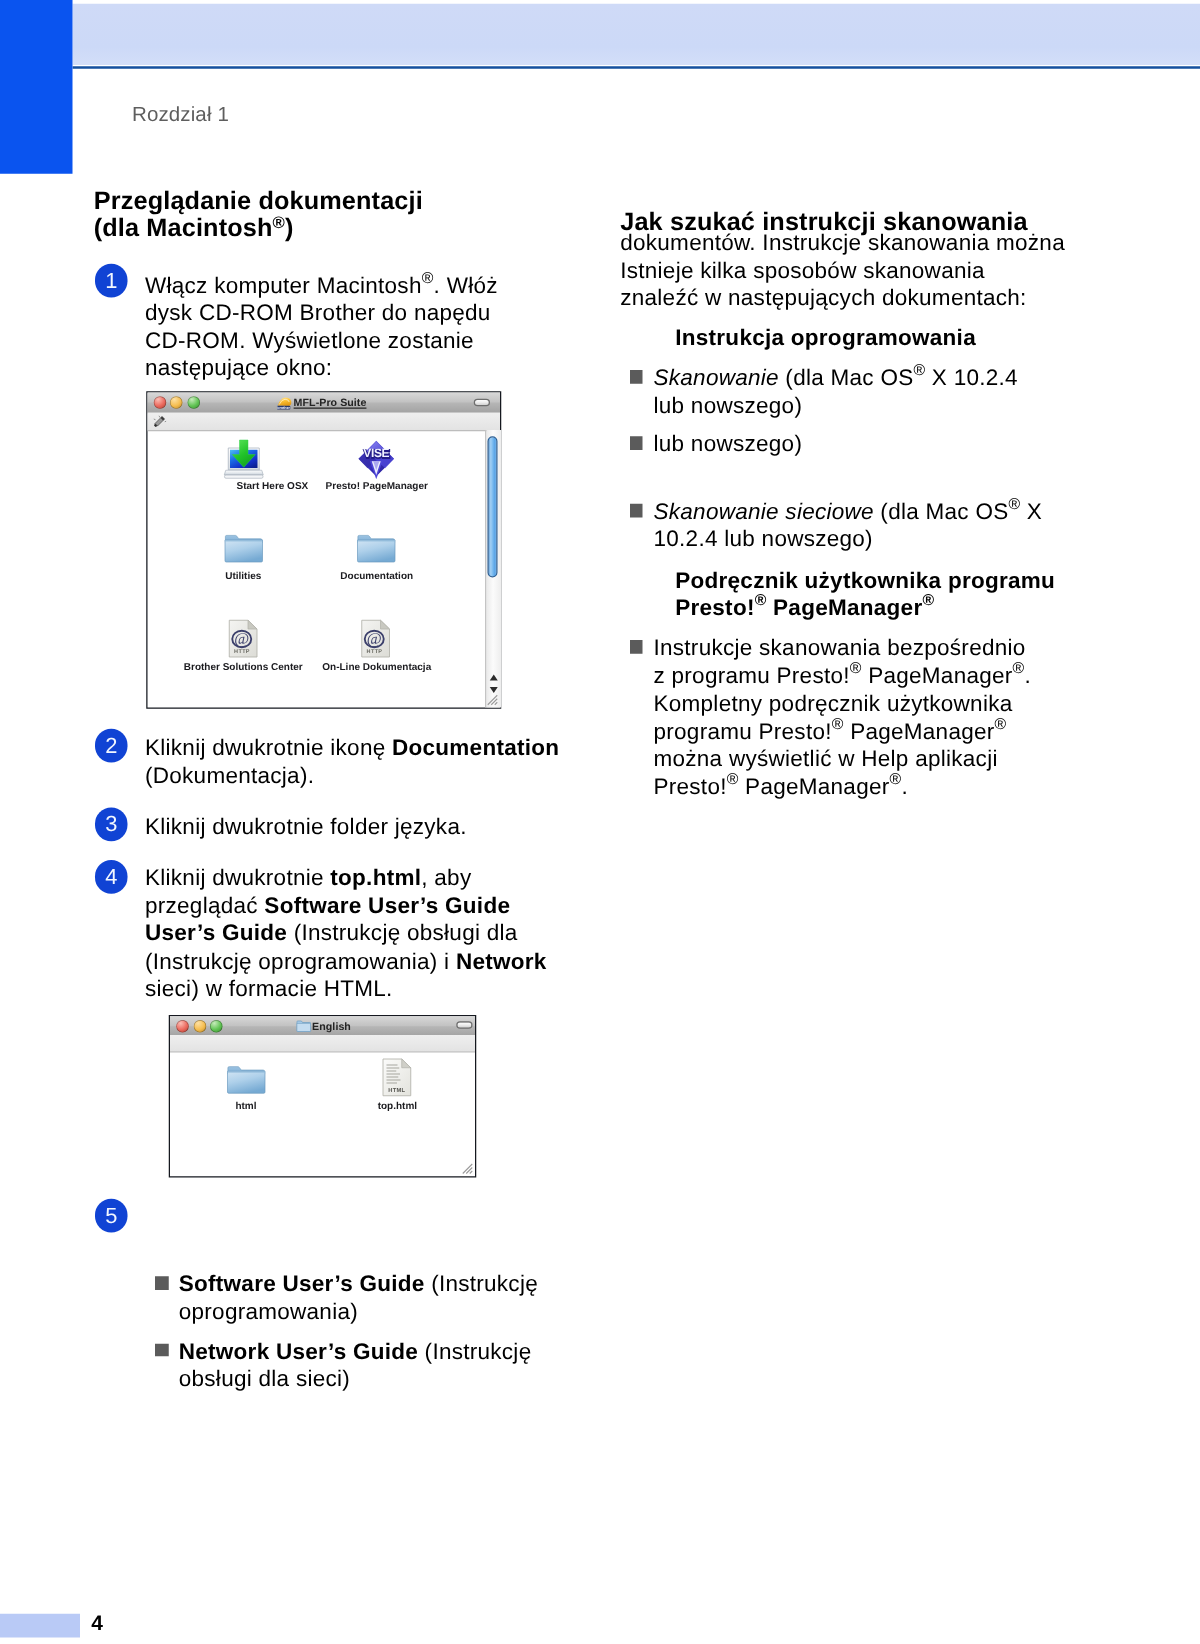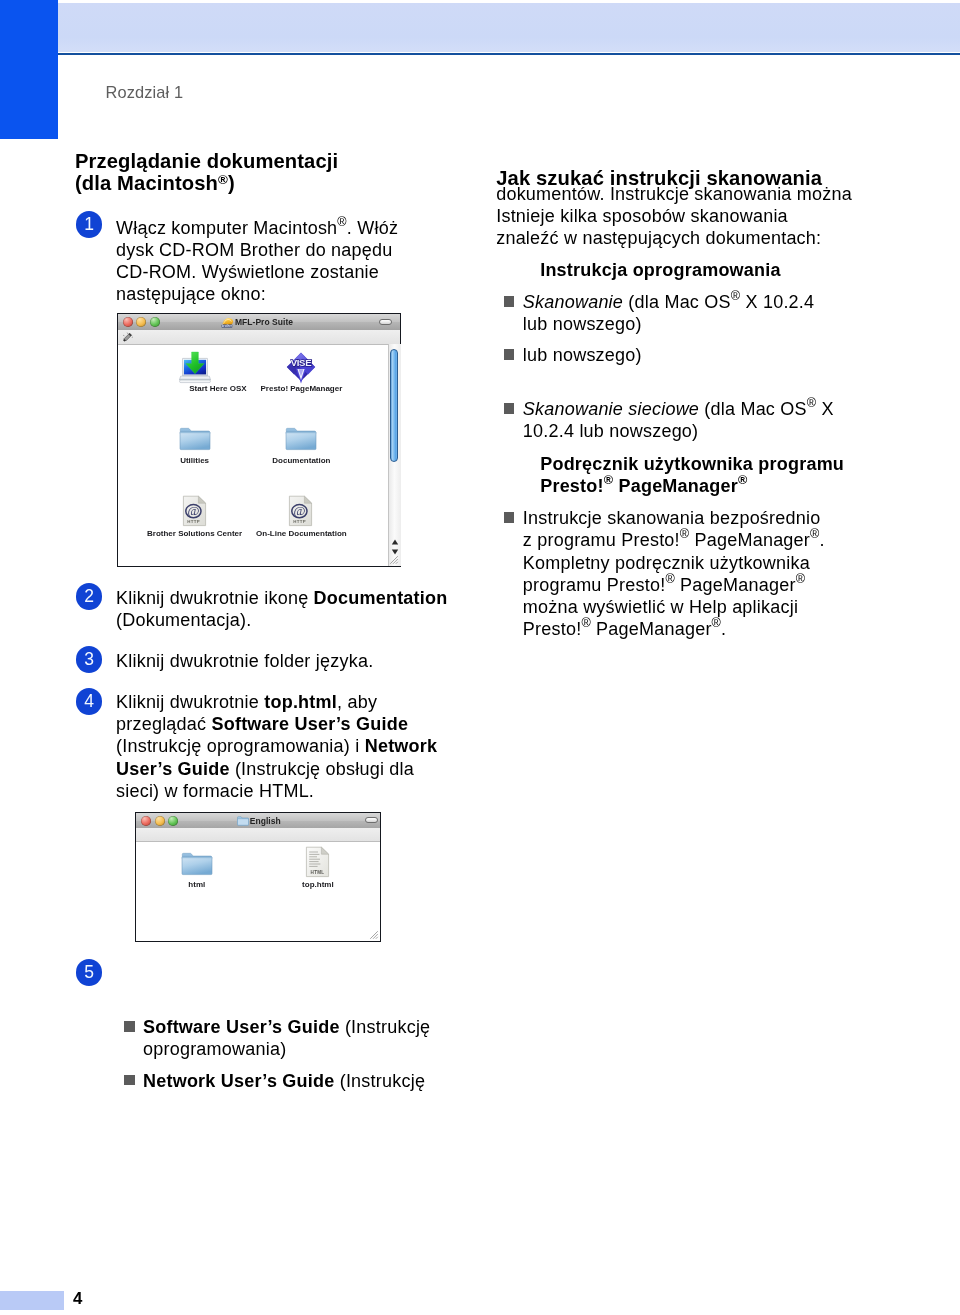--- a/index.html
+++ b/index.html
@@ -70,26 +70,26 @@
   <div id="footer-bar"></div>
   <div id="page-number">4</div>
   <div class="tb title" style="left:75px;top:149.7px;"><span class="ln">Przeglądanie dokumentacji</span><span class="ln">(dla Macintosh<sup>®</sup>)</span></div>
   <div class="num" style="left:75.8px;top:211.0px;">1</div>
   <div class="tb" style="left:116.0px;top:216.6px;"><span class="ln">Włącz komputer Macintosh<sup>®</sup>. Włóż</span><span class="ln">dysk CD-ROM Brother do napędu</span><span class="ln">CD-ROM. Wyświetlone zostanie</span><span class="ln">następujące okno:</span></div>
   <div class="num" style="left:75.8px;top:583.0px;">2</div>
   <div class="tb" style="left:116.0px;top:586.8px;"><span class="ln">Kliknij dwukrotnie ikonę <b>Documentation</b></span><span class="ln">(Dokumentacja).</span></div>
   <div class="num" style="left:75.8px;top:646.0px;">3</div>
   <div class="tb" style="left:116.0px;top:649.8px;"><span class="ln">Kliknij dwukrotnie folder języka.</span></div>
   <div class="num" style="left:75.8px;top:688.0px;">4</div>
-  <div class="tb" style="left:116.0px;top:690.8px;"><span class="ln">Kliknij dwukrotnie <b>top.html</b>, aby</span><span class="ln">przeglądać <b>Software User’s Guide</b></span><span class="ln">(Instrukcję oprogramowania) i <b>Network</b></span><span class="ln"><b>User’s Guide</b> (Instrukcję obsługi dla</span><span class="ln">sieci) w formacie HTML.</span></div>
+  <div class="tb" style="left:116.0px;top:690.8px;"><span class="ln">Kliknij dwukrotnie <b>top.html</b>, aby</span><span class="ln">przeglądać <b>Software User’s Guide</b></span><span class="ln"><b>User’s Guide</b> (Instrukcję obsługi dla</span><span class="ln">(Instrukcję oprogramowania) i <b>Network</b></span><span class="ln">sieci) w formacie HTML.</span></div>
   <div class="num" style="left:75.8px;top:959.0px;">5</div>
   <div class="sq sq-lg" style="left:124.3px;top:1021.4px;"></div>
   <div class="tb" style="left:143px;top:1016.2px;"><span class="ln"><b>Software User’s Guide</b> (Instrukcję</span><span class="ln">oprogramowania)</span></div>
   <div class="sq sq-lg" style="left:124.3px;top:1074.9px;"></div>
-  <div class="tb" style="left:143px;top:1069.7px;"><span class="ln"><b>Network User’s Guide</b> (Instrukcję</span></div>
+  <div class="tb" style="left:143px;top:1069.7px;"><span class="ln"><b>Network User’s Guide</b> (Instrukcję</span><span class="ln">obsługi dla sieci)</span></div>
   <div class="tb title" style="left:496.2px;top:167px;">Jak szukać instrukcji skanowania</div>
   <div class="tb" style="left:496.2px;top:182.8px;"><span class="ln">dokumentów. Instrukcje skanowania można</span><span class="ln">Istnieje kilka sposobów skanowania</span><span class="ln">znaleźć w następujących dokumentach:</span></div>
   <div class="tb bold" style="left:496.2px;top:259.3px;">Instrukcja oprogramowania</div>
   <div class="sq" style="left:504.0px;top:296.0px;"></div>
   <div class="tb" style="left:522.8px;top:290.8px;"><span class="ln"><i>Skanowanie</i> (dla Mac OS<sup>®</sup> X 10.2.4</span><span class="ln">lub nowszego)</span></div>
   <div class="sq" style="left:504.0px;top:349.3px;"></div>
   <div class="tb" style="left:522.8px;top:343.9px;"><span class="ln">lub nowszego)</span></div>
   <div class="sq" style="left:504.0px;top:403.4px;"></div>
   <div class="tb" style="left:522.8px;top:398.0px;"><span class="ln"><i>Skanowanie sieciowe</i> (dla Mac OS<sup>®</sup> X</span><span class="ln">10.2.4 lub nowszego)</span></div>
   <div class="tb bold" style="left:496.2px;top:452.8px;"><span class="ln"><b>Podręcznik użytkownika programu</b></span><span class="ln"><b>Presto!</b><sup>®</sup><b> PageManager</b><sup>®</sup></span></div>
@@ -106,21 +106,21 @@
             <stop offset="0" stop-color="#ffe9a8"></stop>
             <stop offset="0.45" stop-color="#fdc53a"></stop>
             <stop offset="1" stop-color="#e39a12"></stop>
           </linearGradient>
         </defs>
         <path d="M1.2 7.4 Q3.4 1.2 7.2 1.0 Q11.4 0.9 12 4.2 Q12.4 6.6 10.2 7.8 Z" fill="url(#cdg)"></path>
         <path d="M2.4 6.6 Q4.2 2.6 7.0 2.4 Q9.8 2.4 10.4 4.6" fill="none" stroke="#fff6dd" stroke-width="0.7" opacity="0.8"></path>
         <rect x="0.6" y="7.6" width="10.6" height="3.0" rx="0.6" fill="#2a3b6b"></rect>
         <text x="5.9" y="10.1" font-family="'Liberation Sans',sans-serif" font-size="2.9" font-weight="bold" fill="#f2f4ff" text-anchor="middle">brother</text>
       </svg>
-    <span class="win-title" style="left:117.4px;top:3.2px;">MFL-Pro Suite</span>
+    <span class="win-title" style="left:117.4px;top:3.2px;text-decoration:underline;">MFL-Pro Suite</span>
     <span class="pill" style="left:261.4px;top:4.6px;"></span>
     <div class="win-toolbar" style="top:16px;height:14px;"></div>
     <div class="icon-cell" style="left:25.099999999999994px;top:36.0px;width:104px;">
         <svg class="ic" width="34" height="34" viewBox="0 0 34 34">
   <defs>
     <linearGradient id="scr" x1="0.1" y1="0" x2="0.85" y2="1">
       <stop offset="0" stop-color="#49b6f2"></stop>
               <stop offset="0.35" stop-color="#1b6ee6"></stop>
       <stop offset="0.72" stop-color="#1331c9"></stop>
               <stop offset="1" stop-color="#0b1f8f"></stop>
@@ -244,21 +244,21 @@
       <stop offset="0" stop-color="#f4f4f2"></stop>
               <stop offset="1" stop-color="#dcdcd6"></stop>
     </linearGradient>
   </defs>
   <path d="M1.4 1.2 H16.4 L23.6 8.2 V30.6 H1.4 Z" fill="url(#pg)" stroke="#b3b3ab" stroke-width="0.7"></path>
   <path d="M16.4 1.2 L23.6 8.2 H16.4 Z" fill="#c9c9c1" stroke="#b3b3ab" stroke-width="0.6"></path>
   <ellipse cx="11.4" cy="16.2" rx="7.6" ry="6.6" fill="none" stroke="#3b3f6b" stroke-width="1.5"></ellipse>
   <text x="11.4" y="20.2" font-family="'Liberation Serif',serif" font-size="13" fill="#3b3f6b" text-anchor="middle">@</text>
   <text x="11.6" y="27.8" font-family="'Liberation Sans',sans-serif" font-size="4.4" font-weight="bold" fill="#6a6a62" text-anchor="middle" letter-spacing="0.3">HTTP</text>
 </svg>
-        <div class="icon-label" style="position:absolute;left:0;top:32.299999999999955px;width:104px;font-size:8.0px;">On-Line Documentation</div>
+        <div class="icon-label" style="position:absolute;left:0;top:32.299999999999955px;width:104px;font-size:8.0px;">On-Line Dokumentacja</div>
       </div>
     <svg class="winicon" style="left:4px;top:17.5px;" width="11" height="11" viewBox="0 0 11 11">
         <path d="M7.6 1.2 L9.6 3.2 L4.0 8.8 L2.0 6.8 Z" fill="#9a9a9a" stroke="#4a4a4a" stroke-width="0.6"></path>
         <path d="M7.6 1.2 L9.6 3.2 L8.5 4.3 L6.5 2.3 Z" fill="#3a3a3a"></path>
         <path d="M2.0 6.8 L4.0 8.8 L2.4 9.6 L1.2 8.4 Z" fill="#2e2e2e"></path>
         <path d="M5.2 0.6 L6.0 2.0 M9.8 5.4 L11 5.0 M1.0 3.2 L2.4 3.8" stroke="#6a6a6a" stroke-width="0.55"></path>
       </svg>
     <div class="sbar" style="left:270.0px;top:30px;width:12.8px;bottom:0px;">
         <div class="sthumb" style="left:1.2px;top:5.2px;width:8.4px;height:112.5px;"></div>
         <svg style="position:absolute;left:2.6px;top:194.5px;" width="8" height="6" viewBox="0 0 8 6">

